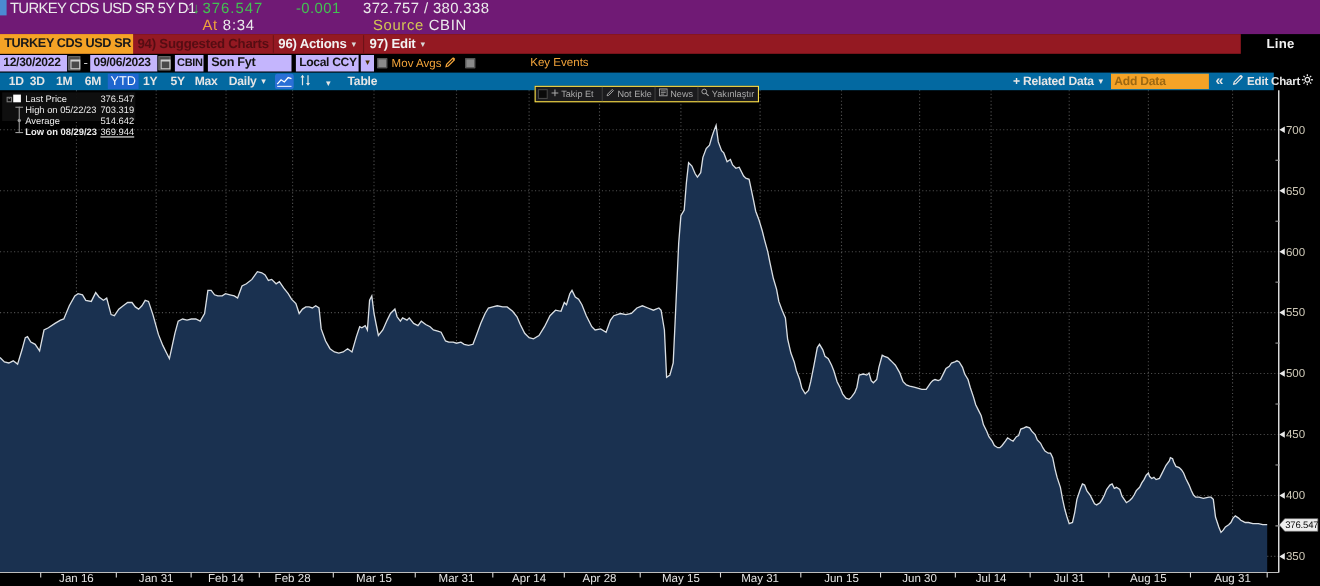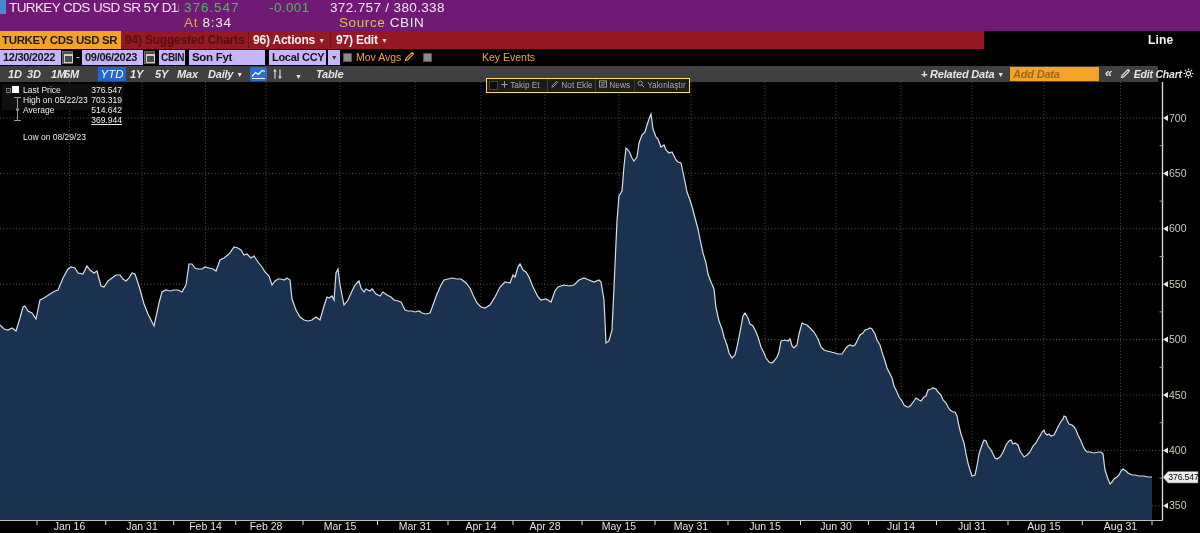--- a/index.html
+++ b/index.html
@@ -109,21 +109,21 @@
   <div class="r1" style="left:9px;top:0;letter-spacing:-0.6px;">TURKEY CDS USD SR 5Y D1</div>
   <div class="r1" style="left:169px;top:0;color:#9a9a9a;">·</div>
   <div class="r1" style="left:175px;top:0;color:#43c152;">↓</div>
   <div class="r1" style="left:184px;top:0;color:#43c152;letter-spacing:0.95px;">376.547</div>
   <div class="r1" style="left:269px;top:0;color:#43c152;letter-spacing:0.4px;">-0.001</div>
   <div class="r1" style="left:330px;top:0;letter-spacing:0.35px;">372.757 / 380.338</div>
   <div class="r1" style="left:184px;top:15px;letter-spacing:0.7px;"><span style="color:#f0a43c">At</span> 8:34</div>
   <div class="r1" style="left:339px;top:15px;letter-spacing:0.6px;"><span style="color:#d3c554">Source</span> CBIN</div>
 </div>
 
-<div class="abs" style="left:0;top:31px;width:984px;height:18px;background:#941922;">
+<div class="abs" style="left:0;top:31px;width:1128px;height:18px;background:#941922;text-align:center;">
   <div class="abs" style="left:0;top:0;width:121px;height:18px;background:#f5a326;color:#1a1a1a;font-size:11.5px;font-weight:bold;letter-spacing:-0.35px;line-height:18px;padding-left:2px;white-space:nowrap;">TURKEY CDS USD SR</div>
   <div class="abs" style="left:125px;top:0;height:18px;line-height:18px;font-size:12px;font-weight:bold;letter-spacing:-0.2px;color:#550d13;white-space:nowrap;">94) Suggested Charts</div>
   <div class="abs" style="left:248px;top:1px;width:1px;height:16px;background:#6d1218;"></div>
   <div class="abs" style="left:253px;top:0;height:18px;line-height:18px;font-size:12px;font-weight:bold;letter-spacing:-0.2px;color:#f2f2f2;white-space:nowrap;">96) Actions <span style="font-size:7px;color:#d8d8d8;vertical-align:1px;">▼</span></div>
   <div class="abs" style="left:330px;top:1px;width:1px;height:16px;background:#6d1218;"></div>
   <div class="abs" style="left:336px;top:0;height:18px;line-height:18px;font-size:12px;font-weight:bold;letter-spacing:-0.2px;color:#f2f2f2;white-space:nowrap;">97) Edit <span style="font-size:7px;color:#d8d8d8;vertical-align:1px;">▼</span></div>
   <div class="abs" style="left:1128px;top:0;height:18px;line-height:18px;font-size:12px;font-weight:bold;letter-spacing:0.2px;color:#f2f2f2;margin-left:20px;">Line Chart</div>
 </div>
 
 <div class="abs" style="left:0;top:49px;width:1200px;height:17px;background:#000;">
@@ -137,25 +137,25 @@
   <div class="obox" style="left:269px;top:1px;width:57px;">Local CCY</div>
   <div class="obox" style="left:328px;top:1px;width:12px;text-align:center;padding:0;font-size:7px;line-height:15px;color:#4a3000;">▼</div>
   <div class="chk" style="left:343px;"></div>
   <div class="abs" style="left:356px;top:2px;color:#f3a43a;font-size:10.5px;">Mov Avgs <svg width="11" height="11" viewBox="0 0 11 11" style="vertical-align:-1px">
         <path d="M1.5,9.5 L2,7.5 L7.5,2 L9,3.5 L3.5,9 Z M8,1.5 L9.5,3" fill="none" stroke="#f3a43a" stroke-width="1.1"></path>
       </svg></div>
   <div class="chk" style="left:423px;"></div>
   <div class="abs" style="left:436px;top:2px;color:#f3a43a;font-size:10.5px;margin-left:46px;">Key Events</div>
 </div>
 
-<div class="abs" style="left:0;top:66px;width:1158px;height:16px;background:#404040;font-style:italic;">
+<div class="abs" style="left:0;top:66px;width:1158px;height:16px;background:#0369a1;">
   <div class="tbtn" style="left:8px;">1D</div>
   <div class="tbtn" style="left:27px;">3D</div>
   <div class="tbtn" style="left:51px;">1M</div>
-  <div class="tbtn" style="left:64px;">6M</div>
+  <div class="tbtn" style="left:77px;">6M</div>
   <div class="abs" style="left:98px;top:1px;width:28px;height:14px;background:#1f66cf;color:#fff;font-size:11.5px;text-align:center;line-height:14px;">YTD</div>
   <div class="tbtn" style="left:130px;">1Y</div>
   <div class="tbtn" style="left:155px;">5Y</div>
   <div class="tbtn" style="left:177px;">Max</div>
   <div class="tbtn" style="left:208px;">Daily <span style="font-size:7px;vertical-align:1px;">▼</span></div>
   <div class="abs" style="left:250px;top:1px;width:17px;height:14px;background:#2a6fd6;border-radius:2px;">
     <svg width="17" height="14" viewBox="0 0 17 14">
         <path d="M2,9.5 L5.5,5.5 L8.5,7.5 L12,3.5 L15,4.5" fill="none" stroke="#fff" stroke-width="1.2"></path>
         <line x1="2" y1="11.5" x2="15" y2="11.5" stroke="#fff" stroke-width="0.9"></line>
       </svg>
@@ -190,21 +190,21 @@
   <div class="abs" style="left:15px;top:13px;width:1px;height:24px;background:#9a9a9a;"></div>
   <div class="abs" style="left:12px;top:13px;width:7px;height:1px;background:#9a9a9a;"></div>
   <div class="abs" style="left:12px;top:36px;width:7px;height:1px;background:#9a9a9a;"></div>
   <div class="abs" style="left:13.5px;top:23.5px;width:3px;height:3px;background:#9a9a9a;border-radius:50%;"></div>
   <div class="abs" style="left:21px;top:1px;">Last Price</div>
     <div class="abs" style="left:0;top:1px;width:120px;text-align:right;">376.547</div>
   <div class="abs" style="left:21px;top:11px;">High on 05/22/23</div>
     <div class="abs" style="left:0;top:11px;width:120px;text-align:right;">703.319</div>
   <div class="abs" style="left:21px;top:21px;">Average</div>
     <div class="abs" style="left:0;top:21px;width:120px;text-align:right;">514.642</div>
-  <div class="abs" style="left:21px;top:48px;">Low on 08/29/23</div>
+  <div class="abs" style="left:21px;top:31px;font-weight:bold;">Low on 08/29/23</div>
     <div class="abs" style="left:0;top:31px;width:120px;text-align:right;text-decoration:underline;">369.944</div>
 </div>
 
 <div class="abs" style="left:486px;top:78px;width:204px;height:15px;background:#1b1b1d;border:1px solid #fde047;font-size:8.3px;color:#a9a9a9;line-height:13px;">
   <div class="abs" style="left:2px;top:2px;width:9px;height:9px;background:#0a0a0a;border:1px solid #454545;"></div>
   <div class="abs" style="left:14px;top:0;white-space:nowrap;"><svg width="7" height="7" viewBox="0 0 9 9" style="vertical-align:0px">
         <path d="M4.5,0.5 V8.5 M0.5,4.5 H8.5" stroke="#a9a9a9" stroke-width="1.2"></path>
       </svg> Takip Et</div>
   <div class="abs" style="left:60px;top:0;width:1px;height:13px;background:#3c3c3c;"></div>
   <div class="abs" style="left:64px;top:0;white-space:nowrap;"><svg width="8" height="8" viewBox="0 0 9 9" style="vertical-align:0px">

